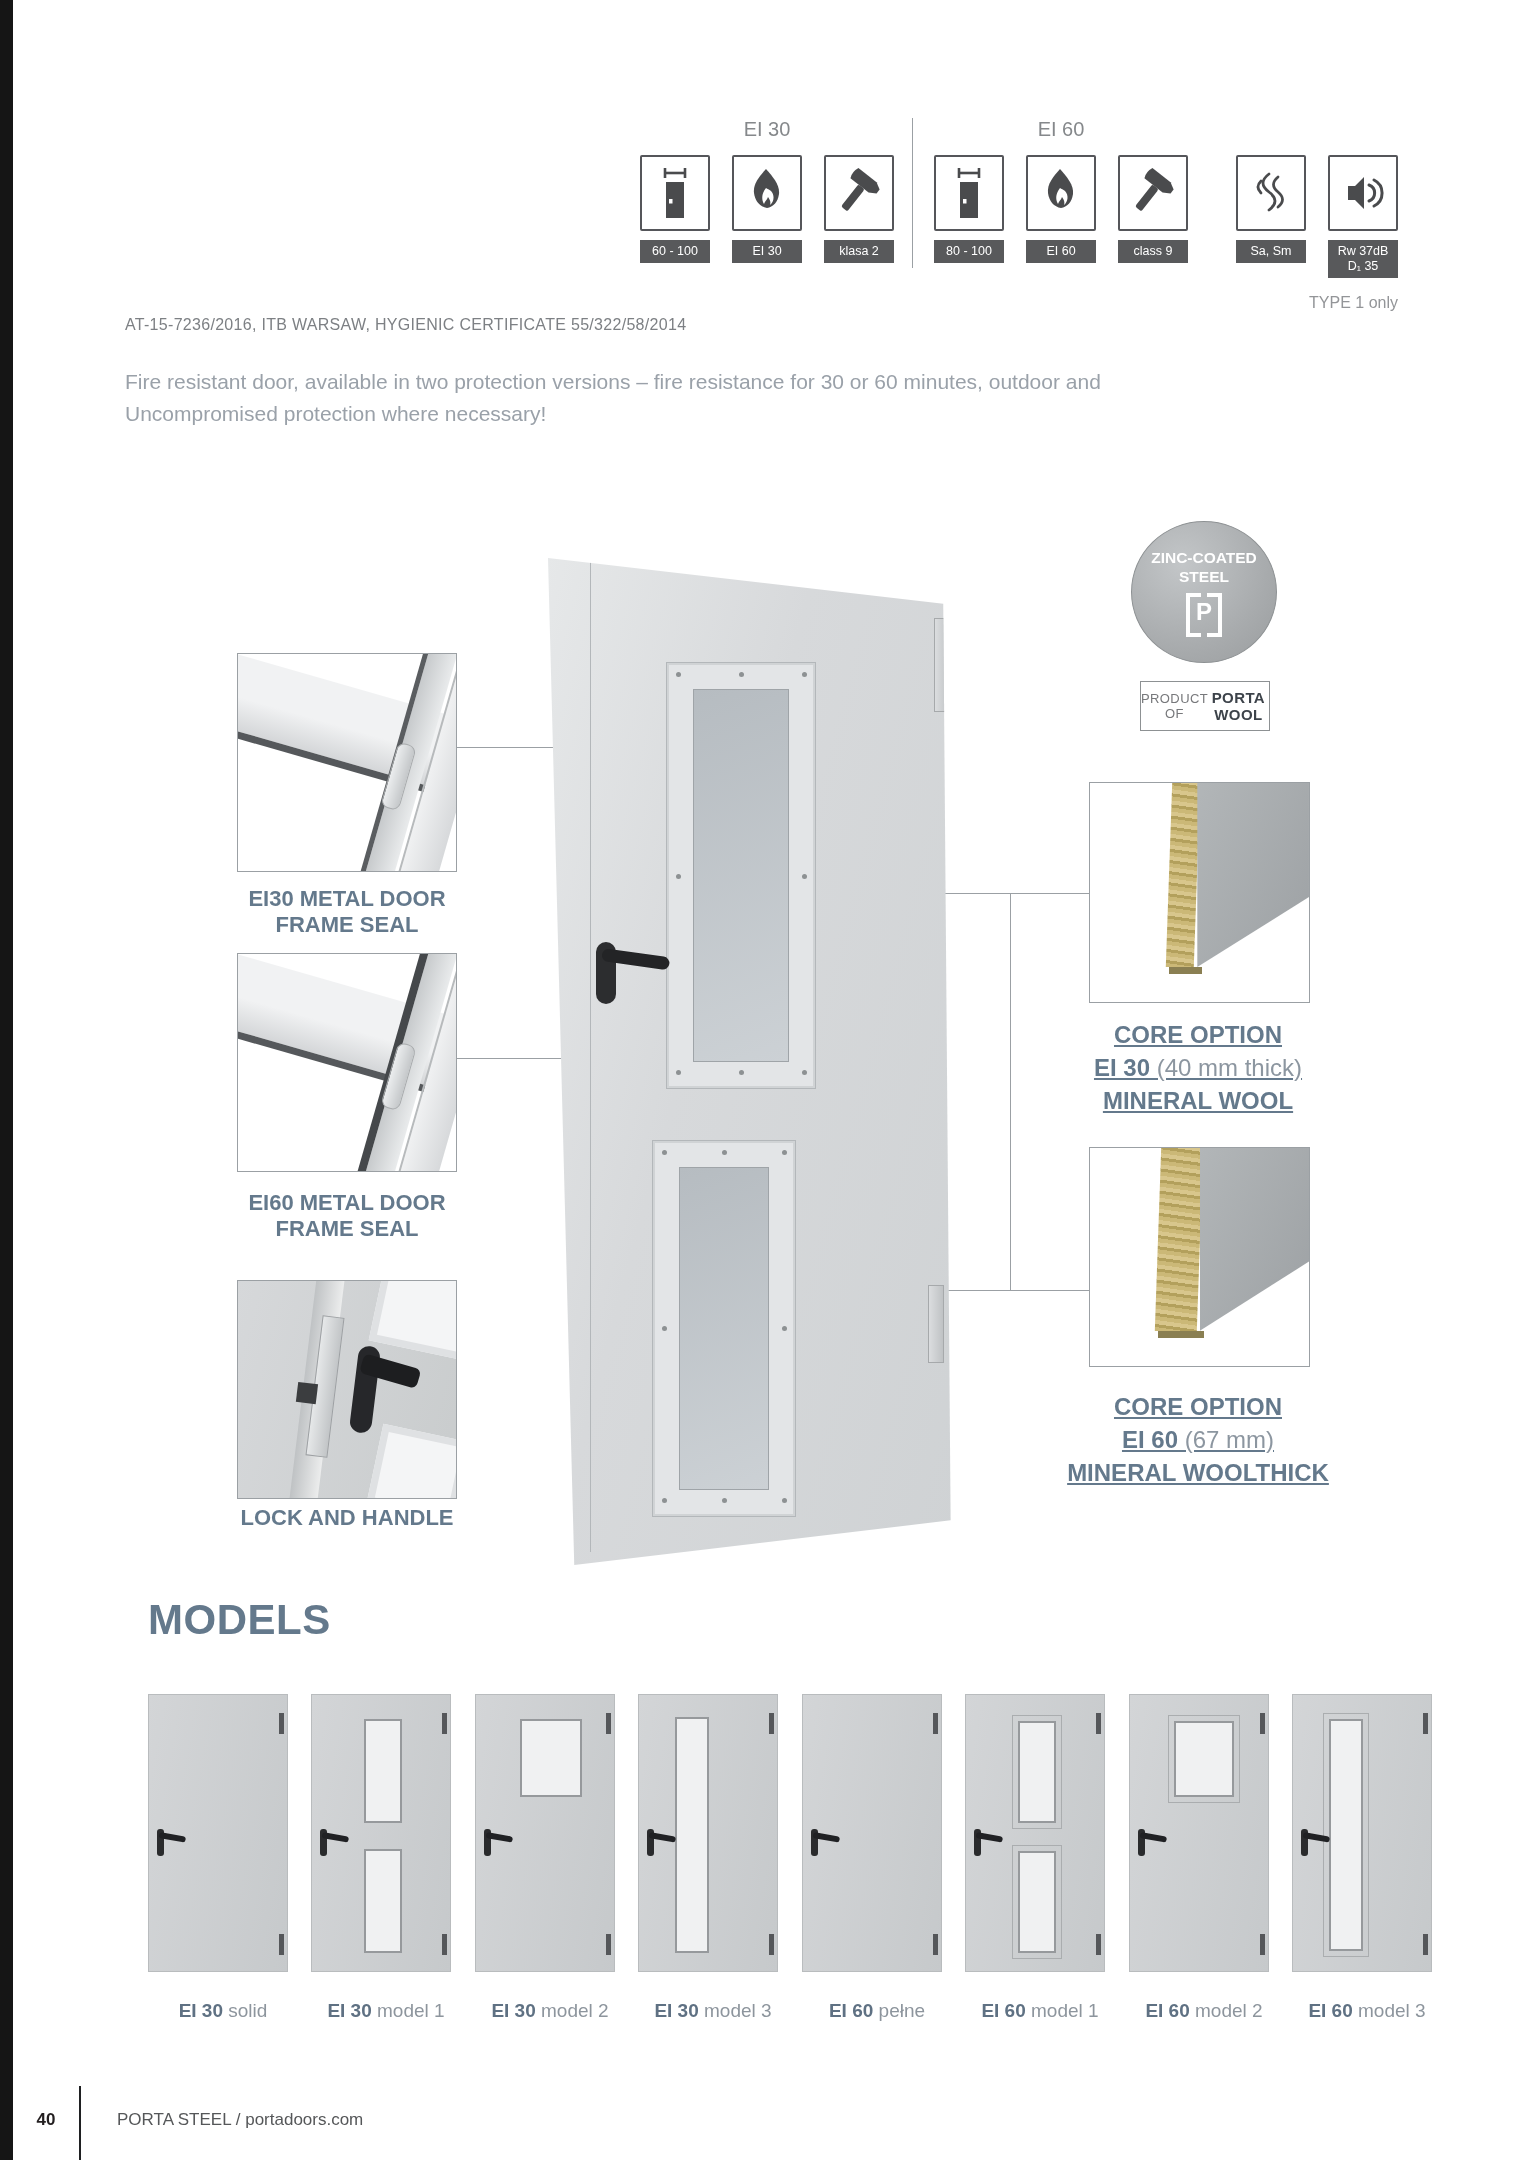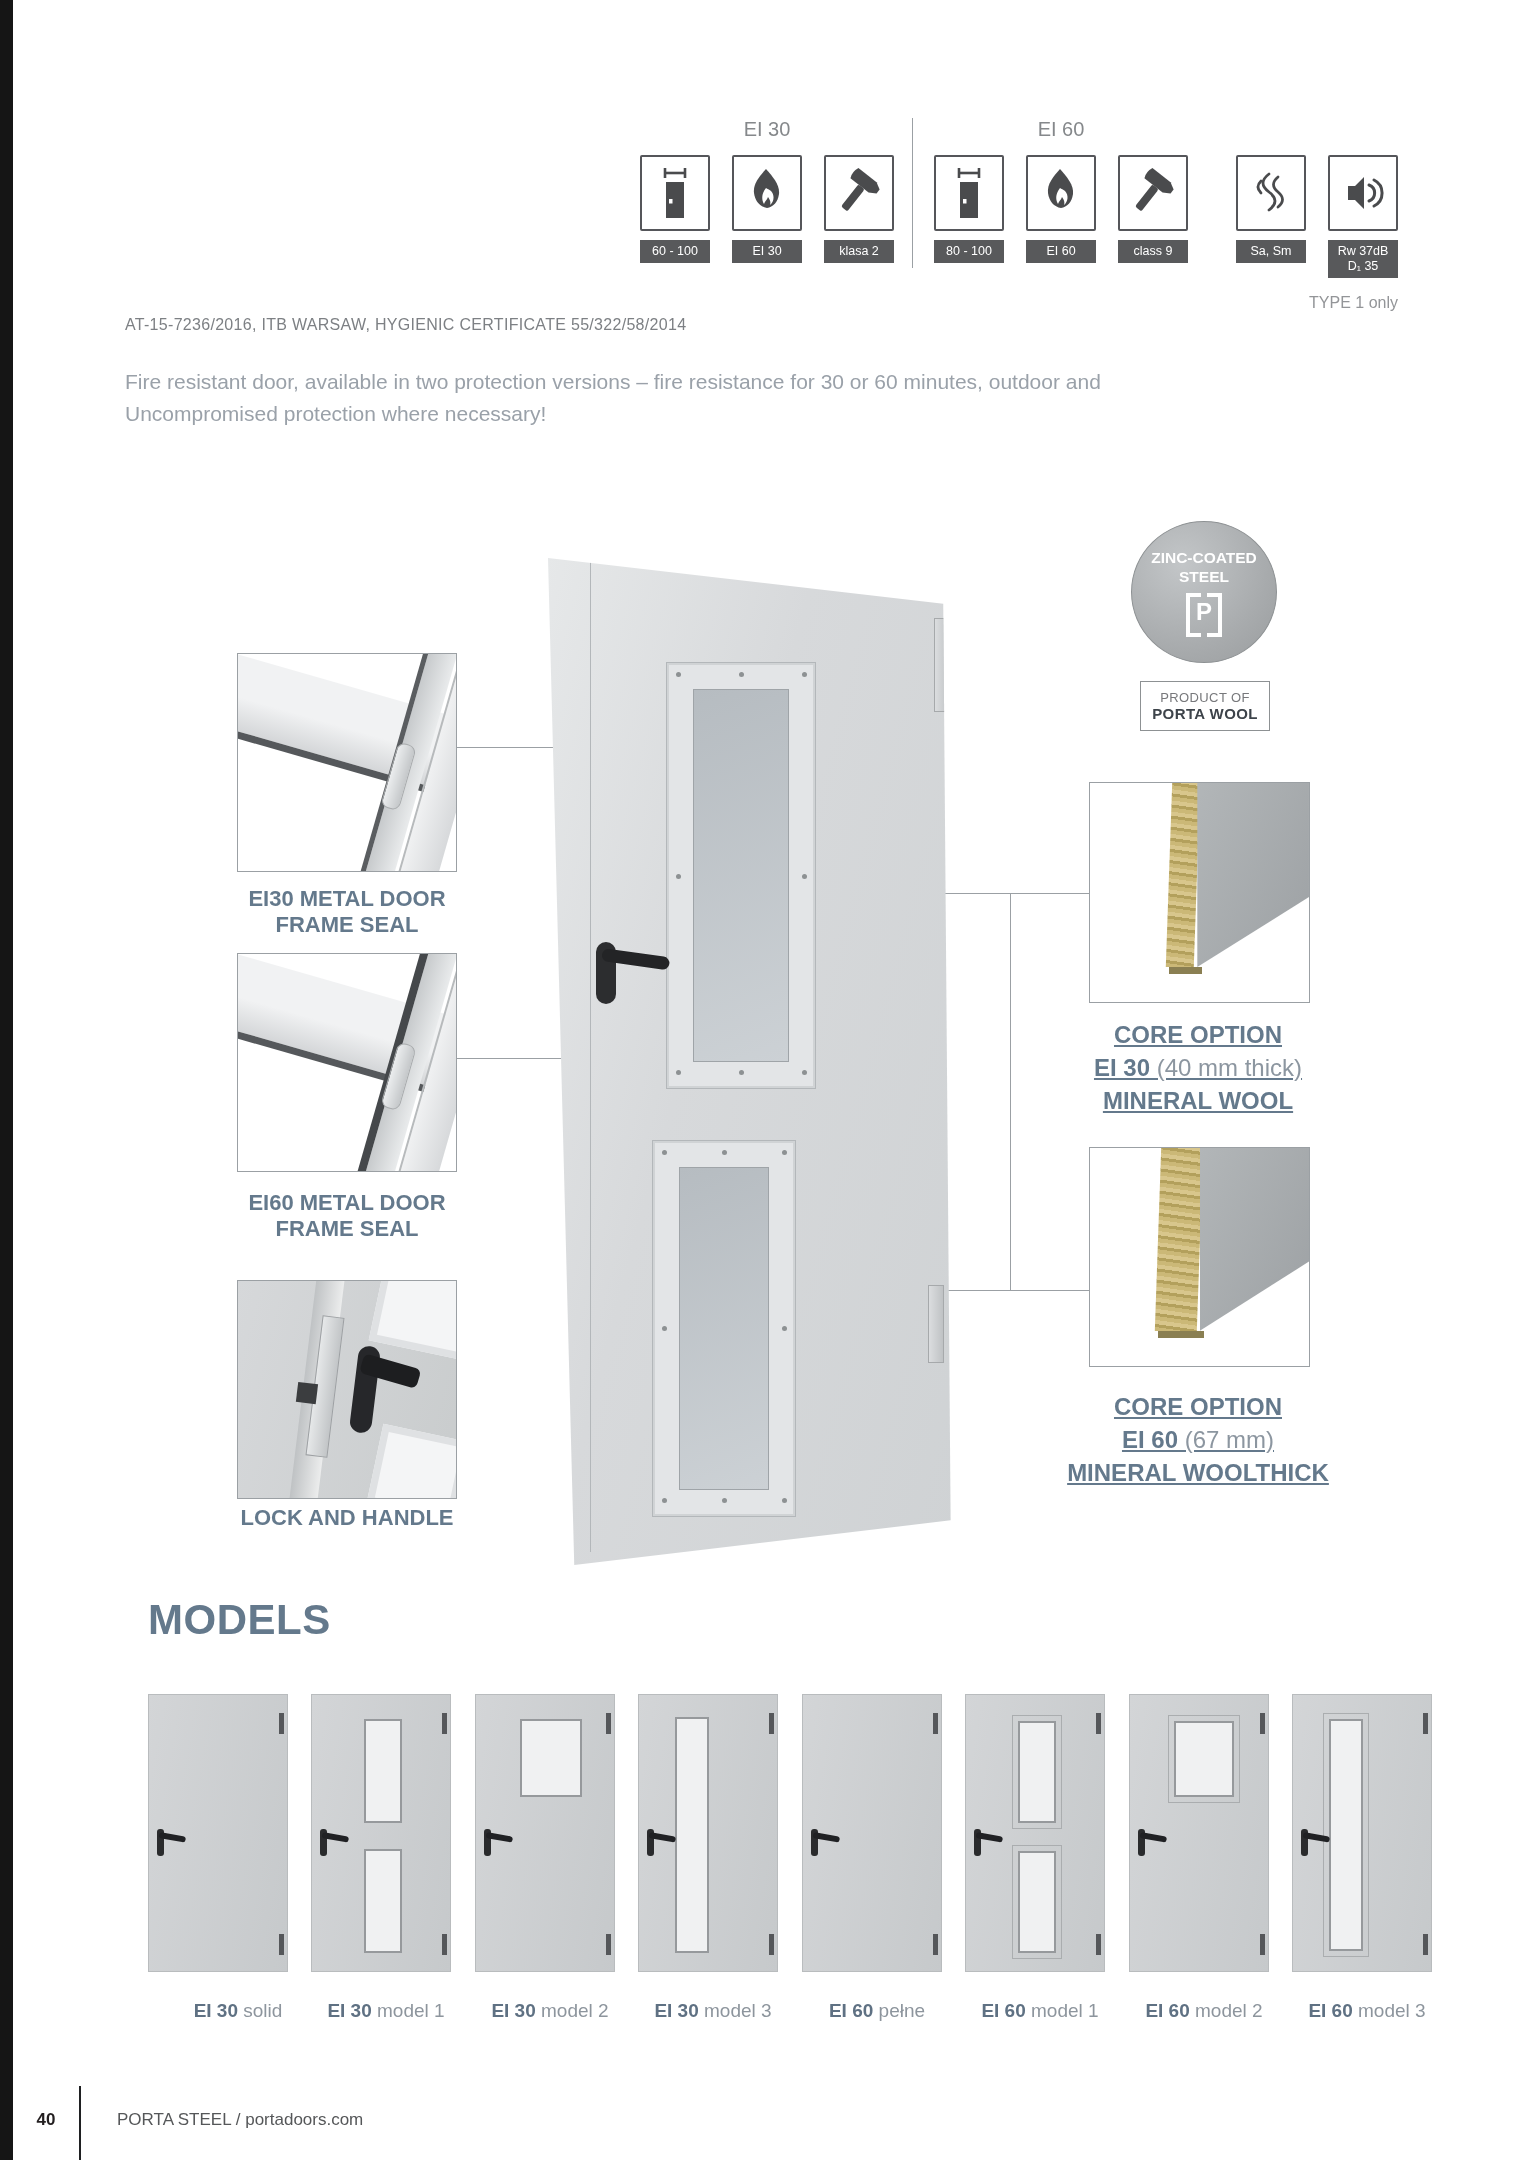--- a/index.html
+++ b/index.html
@@ -73,21 +73,21 @@
   .zinc{left:1131px;top:521px;width:144px;height:140px;border-radius:50%;
         background:radial-gradient(circle at 35% 30%,#c3c6c8,#a8abad 62%,#999c9e);
         border:1px solid #8d9193;display:flex;flex-direction:column;align-items:center;
         justify-content:center;color:#fff;font-weight:bold;font-size:15.5px;line-height:19px;text-align:center;}
   .zinc-logo{width:36px;height:44px;position:relative;margin-top:7px;}
   .zb{position:absolute;top:0;bottom:0;width:11px;}
   .zb-l{left:0;border-left:4px solid #fff;border-top:4px solid #fff;border-bottom:4px solid #fff;}
   .zb-r{right:0;border-right:4px solid #fff;border-top:4px solid #fff;border-bottom:4px solid #fff;}
   .zp{position:absolute;left:0;right:0;top:9px;text-align:center;font-size:24px;font-weight:bold;color:#fff;}
   .product-box{left:1140px;top:681px;width:128px;height:48px;border:1px solid #8d9193;background:#fff;
-               display:flex;flex-direction:column;align-items:center;justify-content:center;text-align:center;}
+               display:flex;flex-direction:row;align-items:center;justify-content:center;text-align:center;}
   .product-l1{font-size:13px;color:#77787b;letter-spacing:.4px;}
   .product-l2{font-size:15px;font-weight:bold;color:#3d434a;letter-spacing:.4px;}
   
   .core-box{left:1089px;width:219px;border:1px solid #9ba0a4;background:#fff;overflow:hidden;}
   .wool{position:absolute;background:repeating-linear-gradient(8deg,#cbb877 0 4px,#b3a05c 4px 7px,#d8c68c 7px 11px);
         transform:skewX(-2deg);}
   .steel{position:absolute;background:linear-gradient(115deg,#b2b6b8,#9da1a4);
          clip-path:polygon(0 0,100% 0,100% 62%,0 100%);}
   .wool-foot{position:absolute;background:#8a7f52;}
   .core-cap{left:1048px;width:300px;text-align:center;font-size:24px;line-height:33px;
@@ -396,21 +396,21 @@
 <div class="abs mcard e60" style="left:1292px">
   <div class="mdoor">
     <div class="mwin" style="left:36px;top:24px;width:30px;height:228px"></div>
     <div class="mhandle-p"></div>
       <div class="mhandle-l"></div>
     <div class="mhinge" style="top:18px"></div>
       <div class="mhinge" style="bottom:16px"></div>
   </div>
 </div>
 
-<div class="abs mlabel" style="left:163px"><b>EI 30</b><span> solid</span></div>
+<div class="abs mlabel" style="left:148px"><b>EI 30</b><span> solid</span></div>
 <div class="abs mlabel" style="left:311px"><b>EI 30</b><span> model 1</span></div>
 <div class="abs mlabel" style="left:475px"><b>EI 30</b><span> model 2</span></div>
 <div class="abs mlabel" style="left:638px"><b>EI 30</b><span> model 3</span></div>
 <div class="abs mlabel" style="left:802px"><b>EI 60</b><span> pełne</span></div>
 <div class="abs mlabel" style="left:965px"><b>EI 60</b><span> model 1</span></div>
 <div class="abs mlabel" style="left:1129px"><b>EI 60</b><span> model 2</span></div>
 <div class="abs mlabel" style="left:1292px"><b>EI 60</b><span> model 3</span></div>
 
 <div class="abs footer-num">40</div>
 <div class="abs footer-divider"></div>

